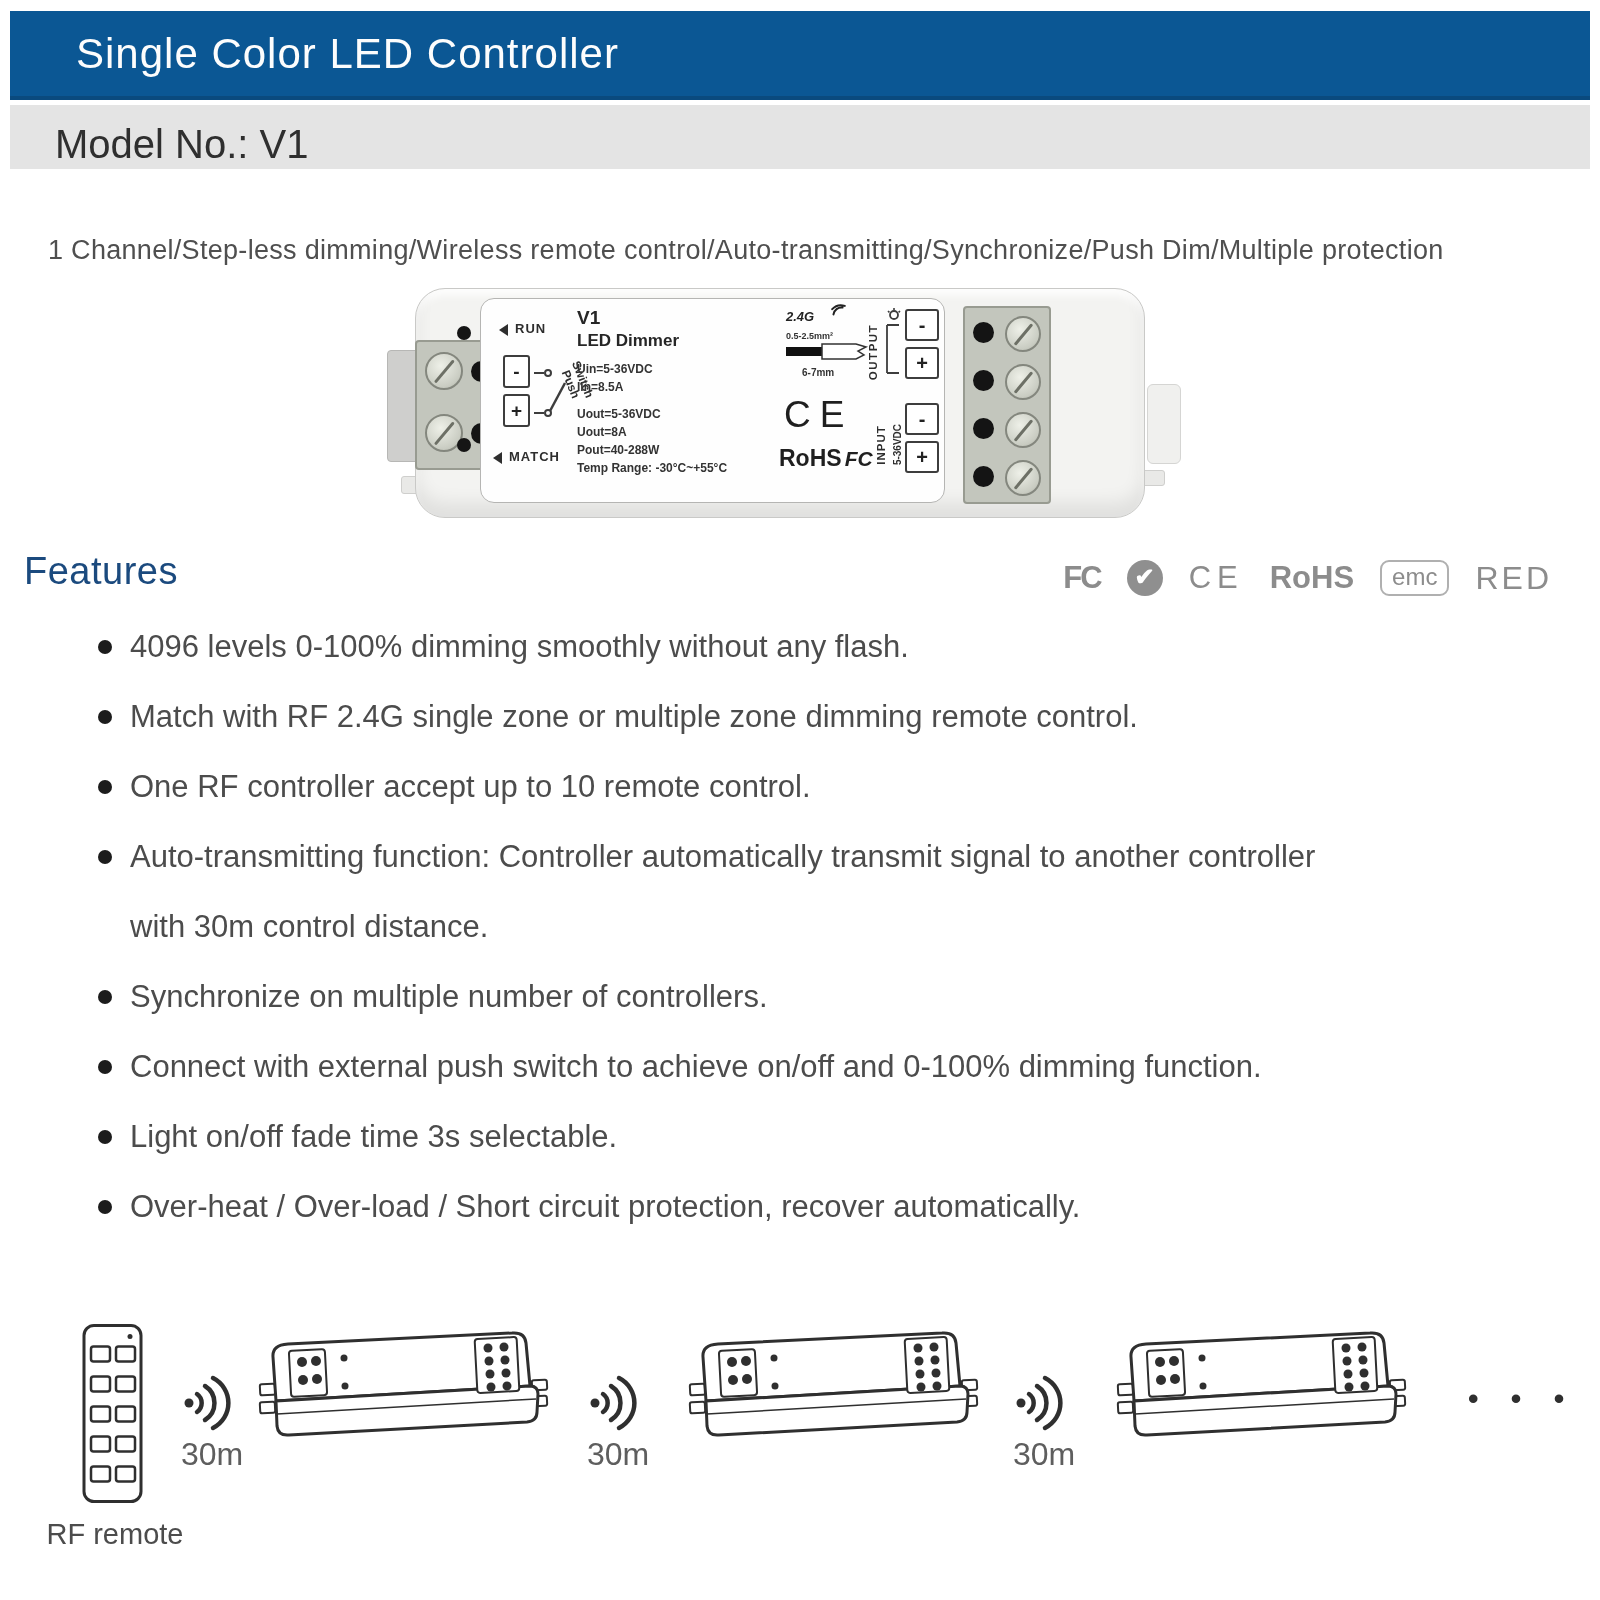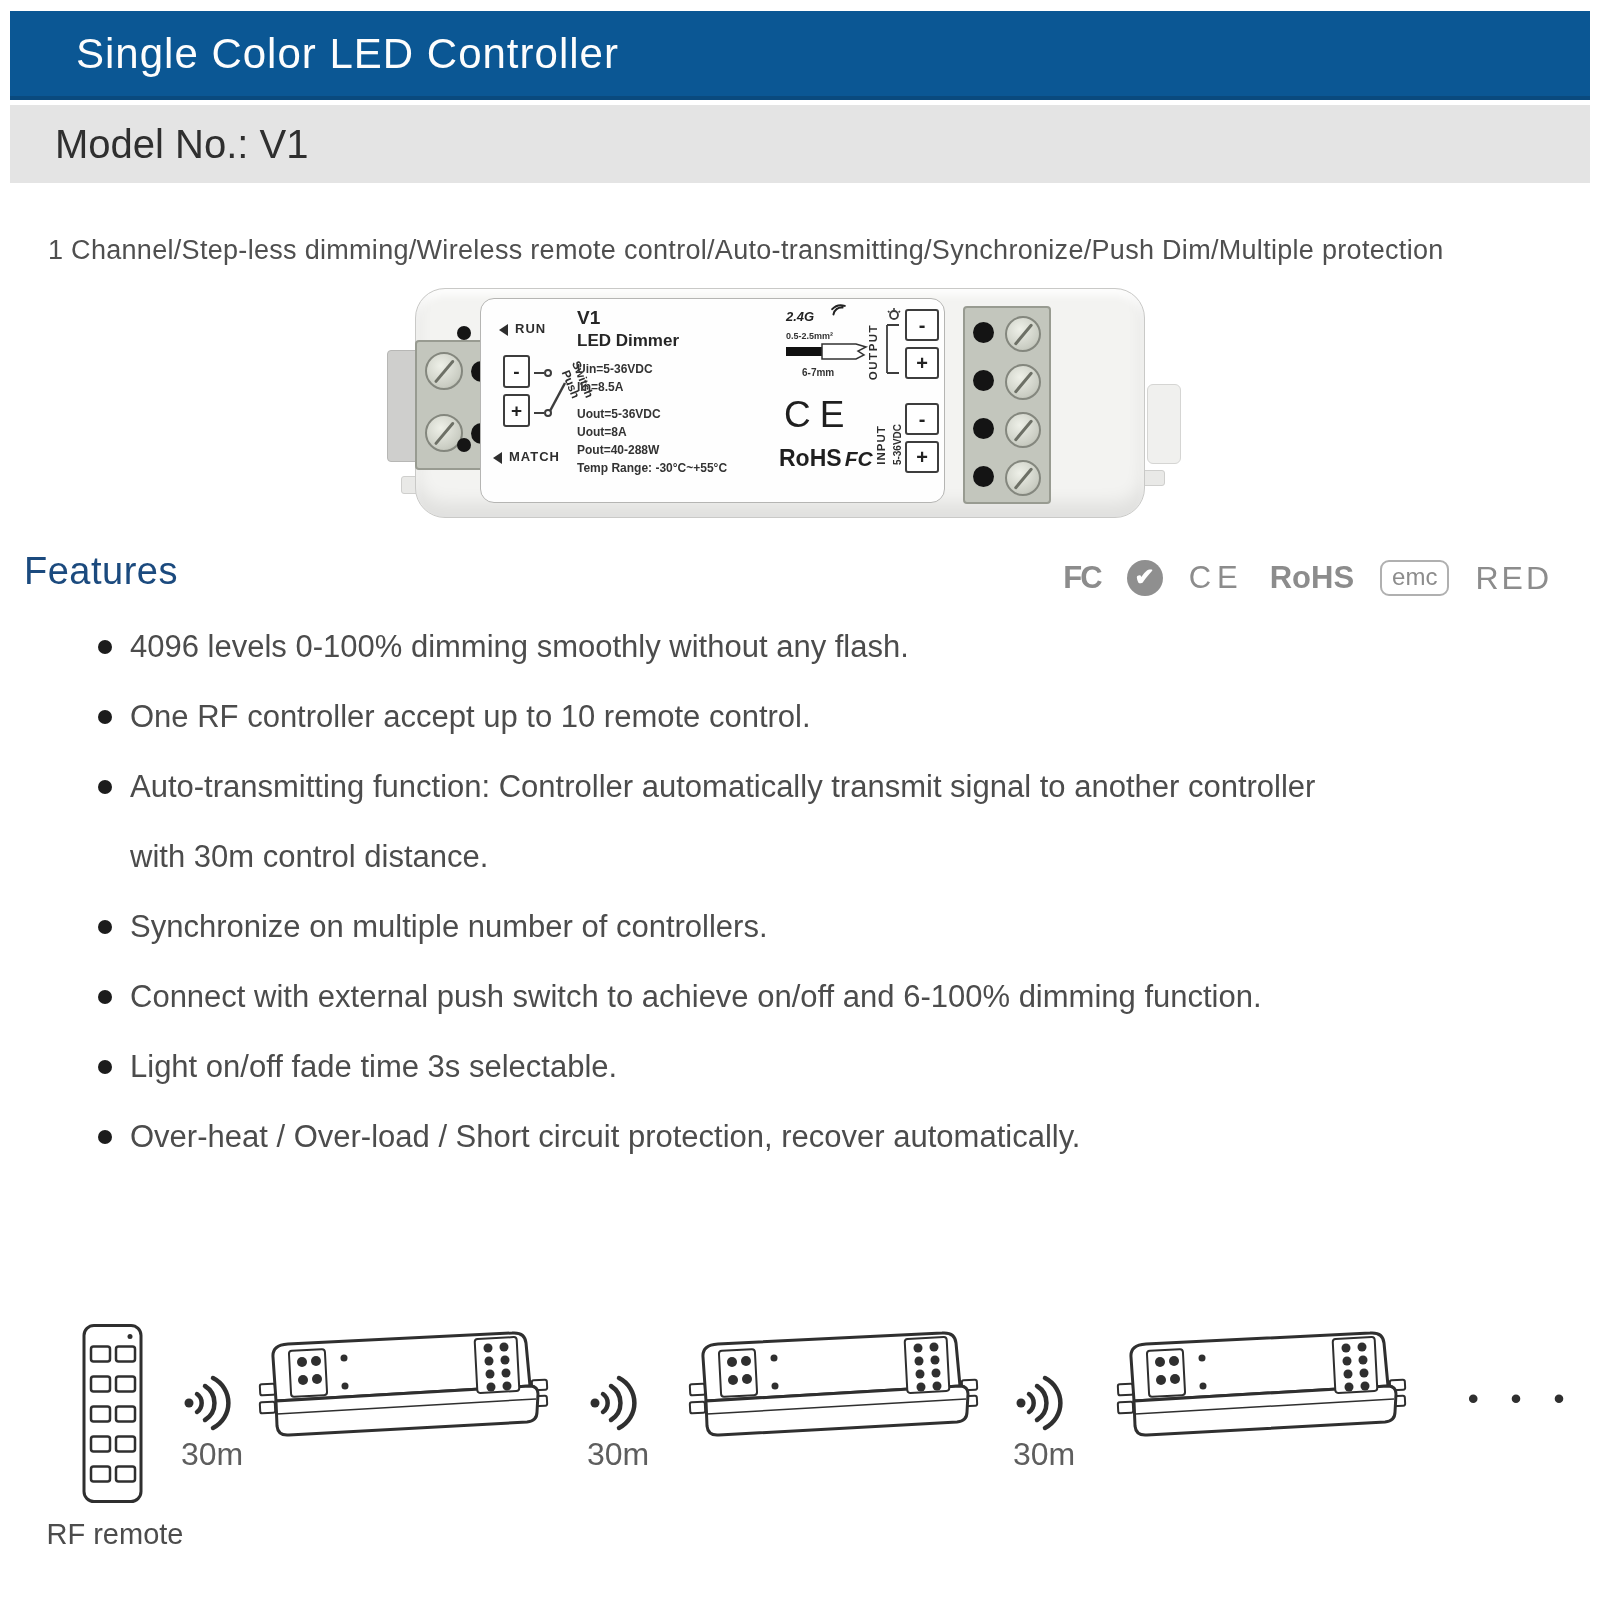--- a/index.html
+++ b/index.html
@@ -2,21 +2,21 @@
 <html><head>
 <meta charset="utf-8">
 <style>
   * { margin:0; padding:0; box-sizing:border-box; }
   html,body { width:1600px; height:1600px; background:#fff; font-family:"Liberation Sans", sans-serif; }
   .page { position:relative; width:1600px; height:1600px; overflow:hidden; background:#fff; }
 
   
   .banner { position:absolute; left:10px; top:11px; width:1580px; height:89px; background:#0b5794; border-bottom:4px solid #0a4a7e; }
   .banner h1 { color:#fdfdfd; font-size:42px; font-weight:400; letter-spacing:1px; line-height:85px; padding-left:66px; }
-  .model-bar { position:absolute; left:10px; top:105px; width:1580px; height:78px; background:#e4e4e4; }
+  .model-bar { position:absolute; left:10px; top:105px; width:1580px; height:64px; background:#e4e4e4; }
   .model-bar h2 { color:#2f2f2f; font-size:40px; font-weight:400; line-height:78px; padding-left:45px; }
   .subtitle { position:absolute; left:48px; top:215px; width:1500px; font-size:27px; color:#4f4f4f; letter-spacing:0.3px;margin-top:20px; }
 
   
   .device { position:absolute; left:385px; top:278px; width:800px; height:250px; }
   .dev-ear-left { position:absolute; left:2px; top:72px; width:36px; height:112px; background:#cfcfcd; border:1px solid #b7b7b5; border-radius:4px; }
   .dev-tab-bl { position:absolute; left:16px; top:198px; width:26px; height:18px; background:#e9e9e7; border:1px solid #cfcfcd; border-radius:3px; }
   .dev-ear-right { position:absolute; left:762px; top:106px; width:34px; height:80px; background:#f0f0ee; border:1px solid #d5d5d3; border-radius:6px; }
   .dev-tab-br { position:absolute; left:752px; top:192px; width:28px; height:16px; background:#e9e9e7; border:1px solid #cfcfcd; border-radius:3px; }
   .dev-body { position:absolute; left:30px; top:10px; width:730px; height:230px; background:#f3f3f1; border:1px solid #c9c9c7; border-radius:30px;
@@ -200,25 +200,26 @@
     <span class="cert-fcc">FC</span>
     <span class="cert-ctick">✔</span>
     <span class="cert-ce">CE</span>
     <span class="cert-rohs">RoHS</span>
     <span class="cert-emc">emc</span>
     <span class="cert-red">RED</span>
   </div>
 
   <ul class="features-list">
     <li>4096 levels 0-100% dimming smoothly without any flash.</li>
+    <li>Match with RF 2.4G single zone or multiple zone dimming remote control.</li>
     <li>One RF controller accept up to 10 remote control.</li>
     <li>Auto-transmitting function: Controller automatically transmit signal to another controller
 with 30m control distance.</li>
     <li>Synchronize on multiple number of controllers.</li>
-    <li>Connect with external push switch to achieve on/off and 6-100% dimming function.</li>
+    <li>Connect with external push switch to achieve on/off and 0-100% dimming function.</li>
     <li>Light on/off fade time 3s selectable.</li>
     <li>Over-heat / Over-load / Short circuit protection, recover automatically.</li>
   </ul>
 
   <div class="diagram">
     <svg width="0" height="0" style="position:absolute">
       <defs>
         <symbol id="ctrl" viewBox="0 0 300 128">
           <rect x="8" y="60" width="15" height="11" rx="2" fill="#fff" stroke="#2f2f2f" stroke-width="2" transform="rotate(-3 15 65)"></rect>
           <rect x="8" y="78" width="15" height="11" rx="2" fill="#fff" stroke="#2f2f2f" stroke-width="2" transform="rotate(-3 15 83)"></rect>

